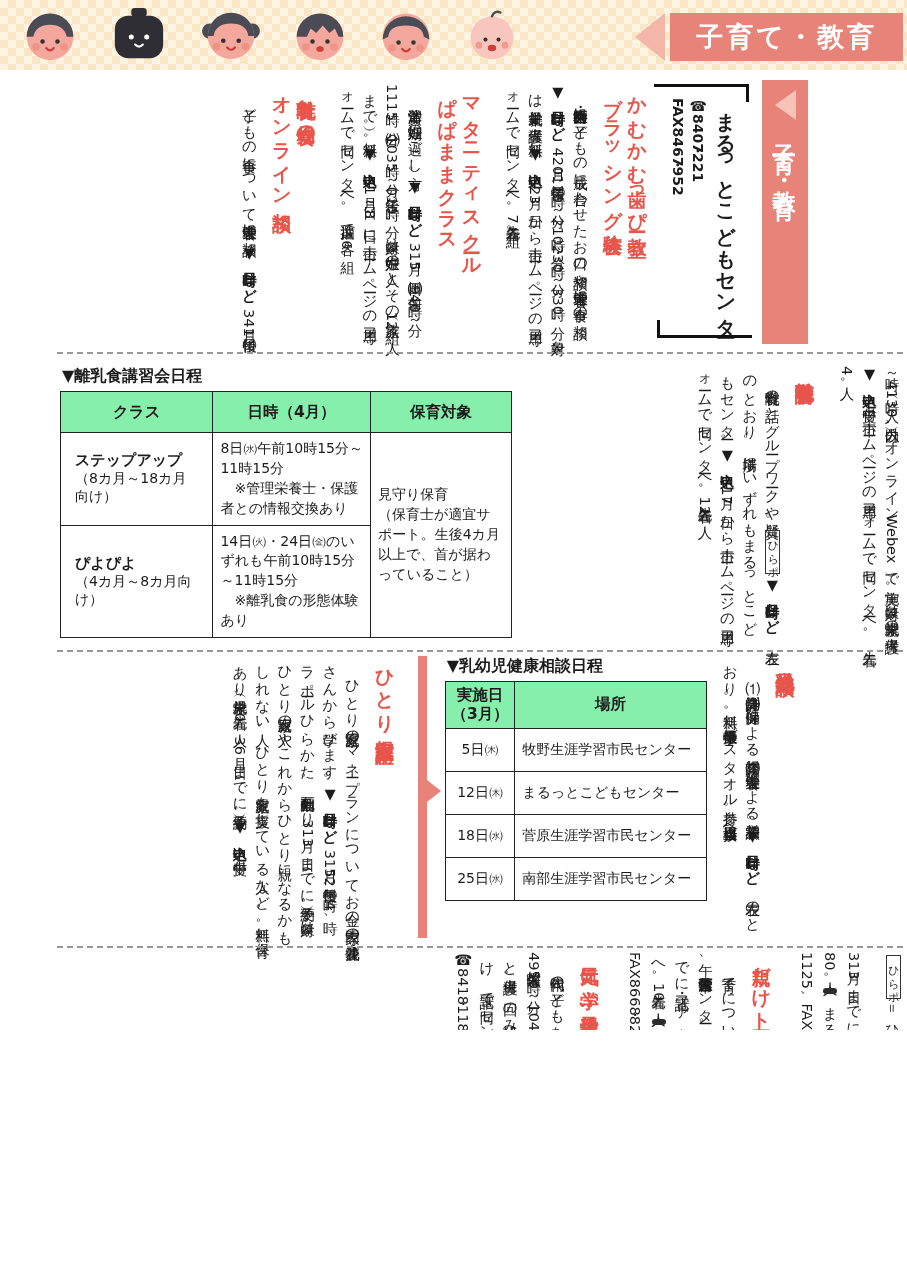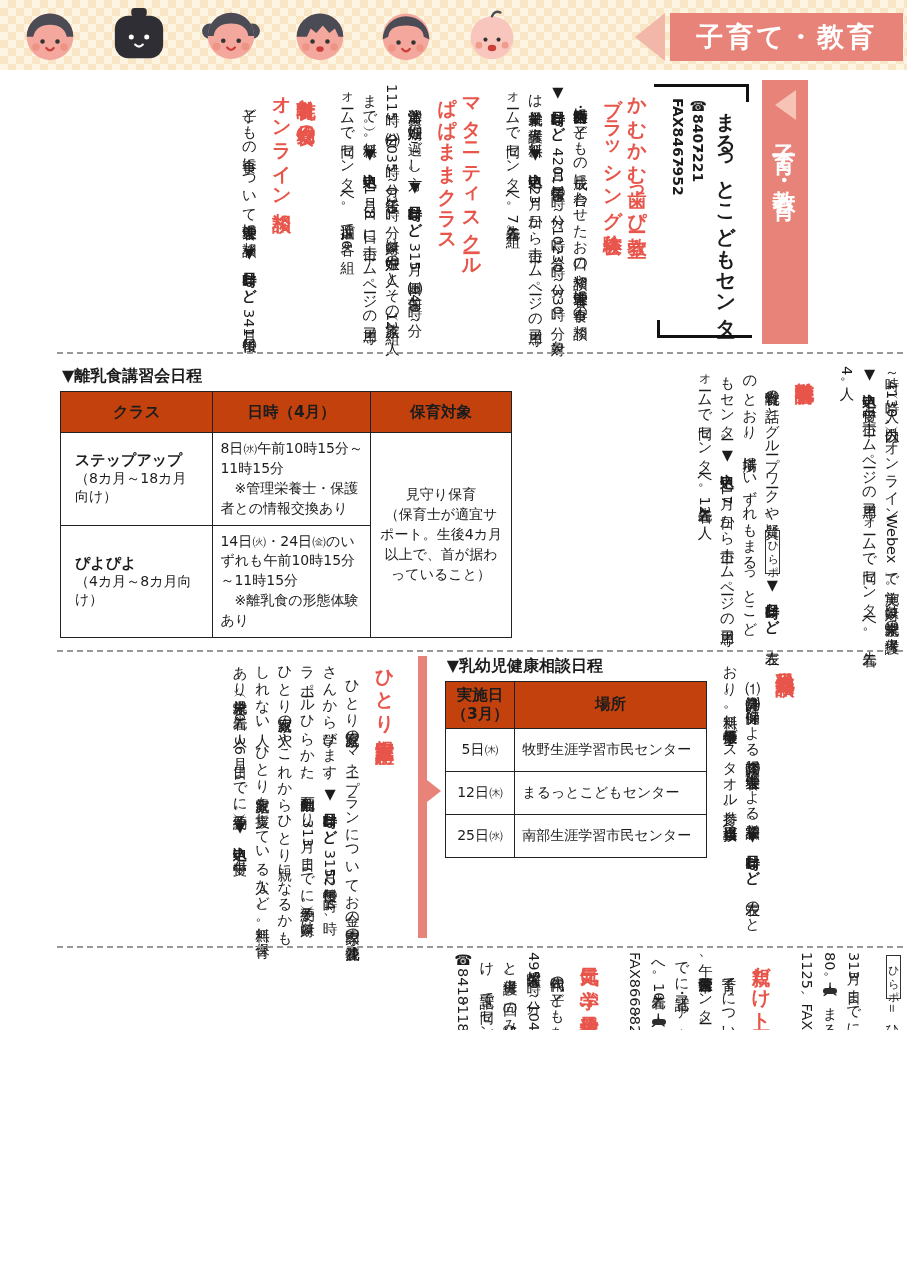--- a/index.html
+++ b/index.html
@@ -55,28 +55,28 @@
 
   
   .sep{position:absolute;left:57px;width:846px;border-top:2px dashed #989898;height:0;}
   .sep1{top:352px;} .sep2{top:650px;} .sep3{top:946px;}
 
   
   .tblock{writing-mode:horizontal-tb;}
   .tcap{font-weight:800;font-size:16px;margin:0 0 4px 2px;}
   table{border-collapse:collapse;}
   th,td{border:1.8px solid #222;}
-  th{background:#c2410c;font-weight:800;font-size:15.5px;text-align:center;}
+  th{background:#86efac;font-weight:800;font-size:15.5px;text-align:center;}
   .rinyu-table{width:452px;}
   .rinyu-table th{height:38px;}
   .t-class{width:142px;padding:6px 14px;vertical-align:middle;}
   .cls-name{display:block;font-weight:800;font-size:15px;}
   .cls-note{display:block;font-size:14px;}
   .t-dt{width:165px;padding:6px 7px;font-size:14px;line-height:1.42;white-space:pre-line;vertical-align:top;}
-  .t-care{width:145px;padding:4px 7px;font-size:14px;line-height:1.42;white-space:pre-line;vertical-align:middle;text-align:center;}
+  .t-care{width:145px;padding:4px 7px;font-size:14px;line-height:1.42;white-space:pre-line;vertical-align:middle;}
   .kenko-table{width:262px;}
   .kenko-table th{height:44px;white-space:pre-line;line-height:1.25;}
   .k-date{width:70px;text-align:center;font-size:14px;height:40px;}
   .k-place{width:192px;padding:8px 7px;font-size:14px;}
   .tnote{font-size:13.5px;line-height:1.4;margin-top:5px;width:300px;}
 
   
   .rdivider{position:relative;width:9px;height:100%;background:#e8837a;margin:0 6px;}
   .rdivider::after{content:'';position:absolute;left:9px;top:44%;width:0;height:0;
                    border-top:11px solid transparent;border-bottom:11px solid transparent;
@@ -256,20 +256,24 @@
             <tr>
               <td class="k-date">5日㈭</td>
               <td class="k-place">牧野生涯学習市民センター</td>
             </tr>
 
             <tr>
               <td class="k-date">12日㈭</td>
               <td class="k-place">まるっとこどもセンター</td>
             </tr>
 
+            <tr>
+              <td class="k-date">18日㈬</td>
+              <td class="k-place">菅原生涯学習市民センター</td>
+            </tr>
 
             <tr>
               <td class="k-date">25日㈬</td>
               <td class="k-place">南部生涯学習市民センター</td>
             </tr>
 
         </tbody>
       </table>
     </div>
     <div class="rdivider"></div>

